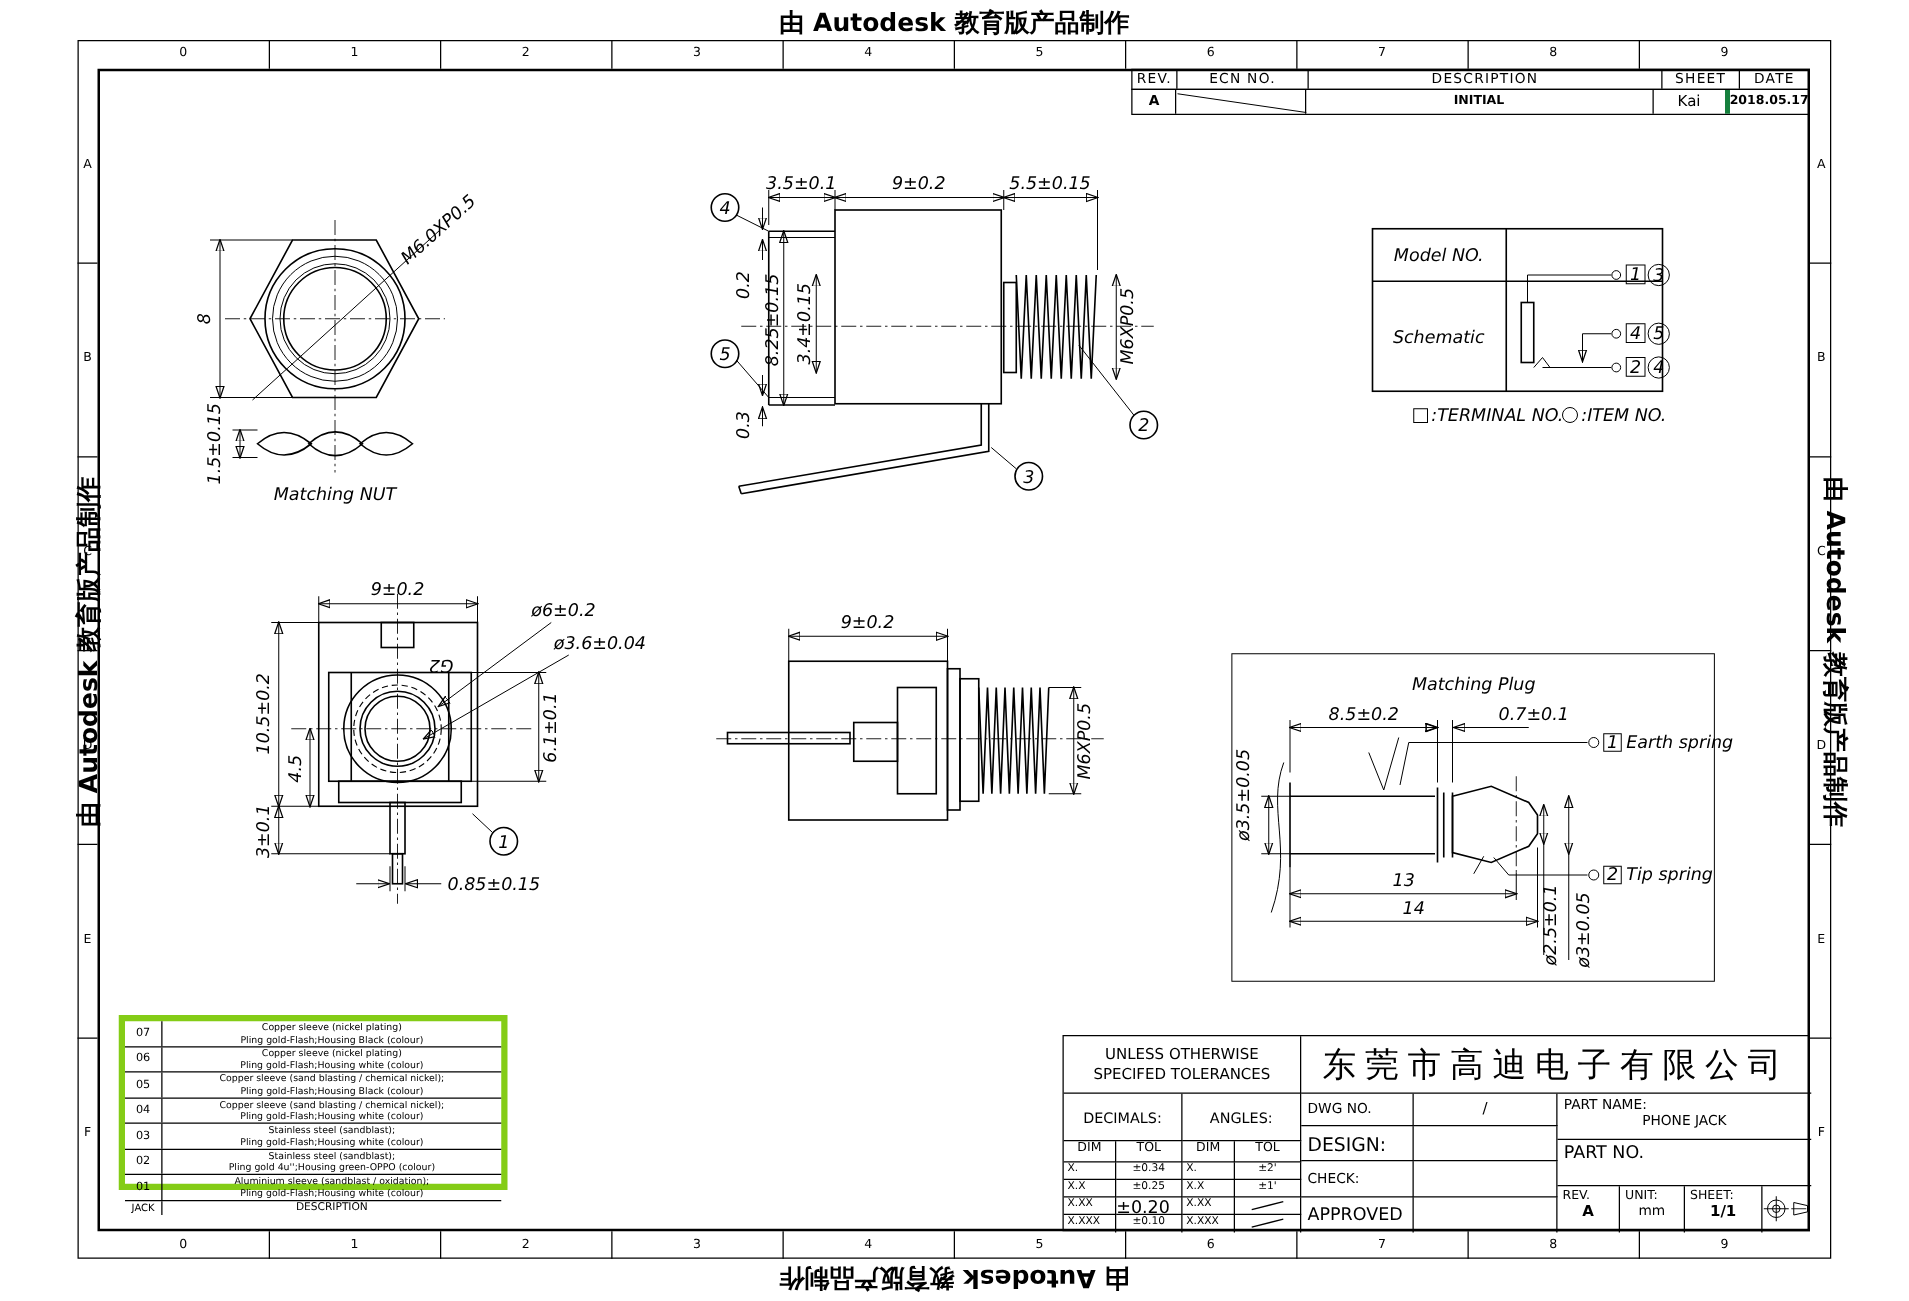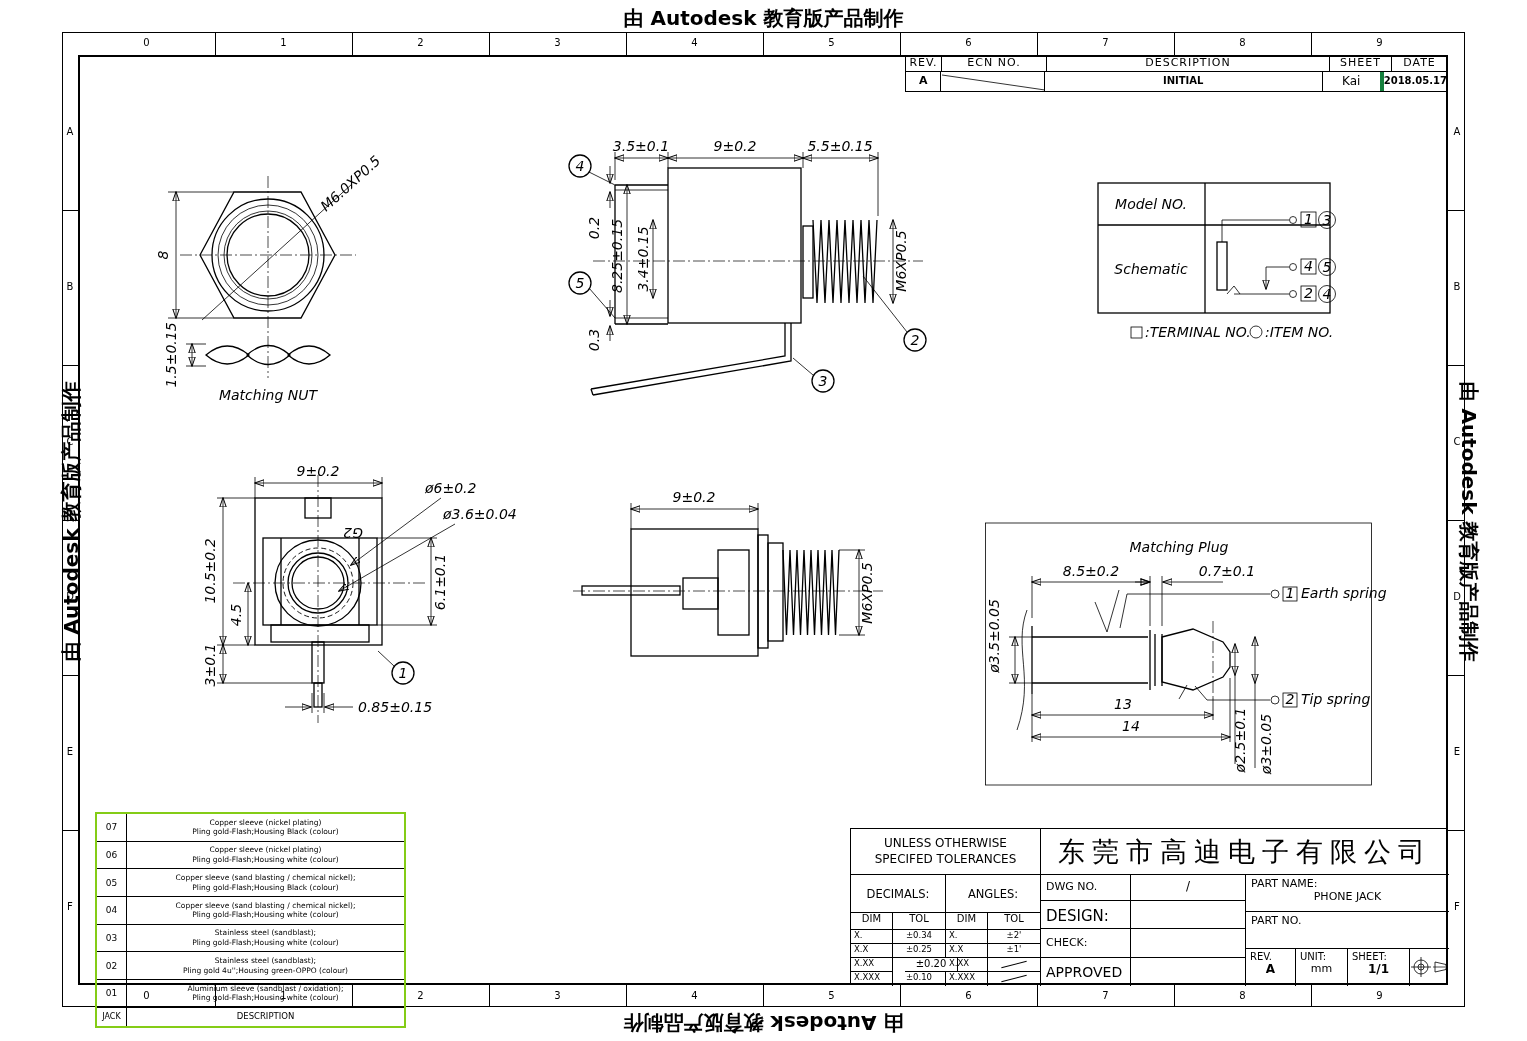--- a/index.html
+++ b/index.html
@@ -13,21 +13,21 @@
   .banner{position:absolute;font-size:20px;font-weight:bold;text-align:center;white-space:nowrap}
   svg{position:absolute;overflow:visible}
   svg line,svg path,svg rect,svg circle,svg polyline,svg polygon{stroke:#000;fill:none}
   svg .obj{stroke-width:1.3}
   svg .thin{stroke-width:0.8}
   svg .dim{stroke-width:0.8}
   svg .cl{stroke-width:0.7;stroke-dasharray:12 3 2 3}
   svg .dash{stroke-width:0.9;stroke-dasharray:5 3}
   svg text{font-family:"DejaVu Sans","Liberation Sans",sans-serif;font-style:italic;fill:#000;stroke:none;font-size:14px}
   .rt-h{font-size:11px;letter-spacing:1px;text-align:center}
-  .it-table{position:absolute;left:95px;top:812px;width:311px;height:216px;border:2px solid #84cc16;display:flex;flex-direction:column}
+  .it-table{position:absolute;left:95px;top:812px;width:311px;height:140px;border:5px solid #84cc16;display:flex;flex-direction:column}
   .it-row{display:flex;border-bottom:1px solid #000;flex:1 1 auto}
   .it-row:last-child{border-bottom:none}
   .it-no{width:30px;border-right:1px solid #000;display:flex;align-items:center;justify-content:center;font-size:9px}
   .it-desc{flex:1;display:flex;flex-direction:column;align-items:center;justify-content:center;font-size:7.5px;line-height:1.3;text-align:center}
   .tb{position:absolute;left:850px;top:828px;width:598px;height:157px;border:1.5px solid #000}
   .tb .c{position:absolute;border-right:1px solid #000;border-bottom:1px solid #000}
   .slash{width:26px;height:12px;position:relative;margin:0 auto}
   .slash:before{content:"";position:absolute;left:0;top:6px;width:26px;height:1px;background:#000;transform:rotate(-14deg)}
 </style>
 </head>
@@ -458,21 +458,21 @@
     <div class="c" style="left:95px;top:46px;width:95px;height:38px;display:flex;align-items:center;justify-content:center;font-size:11.5px">ANGLES:</div>
     <div class="c" style="left:0;top:84px;width:42px;height:17px;font-size:10px;text-align:center">DIM</div>
     <div class="c" style="left:42px;top:84px;width:53px;height:17px;font-size:10px;text-align:center">TOL</div>
     <div class="c" style="left:95px;top:84px;width:42px;height:17px;font-size:10px;text-align:center">DIM</div>
     <div class="c" style="left:137px;top:84px;width:53px;height:17px;font-size:10px;text-align:center">TOL</div>
     <div class="c" style="left:0;top:101px;width:42px;height:14px;font-size:8.5px;padding-left:3px">X.</div>
     <div class="c" style="left:42px;top:101px;width:53px;height:14px;font-size:8.5px;text-align:center">±0.34</div>
     <div class="c" style="left:0;top:115px;width:42px;height:14px;font-size:8.5px;padding-left:3px">X.X</div>
     <div class="c" style="left:42px;top:115px;width:53px;height:14px;font-size:8.5px;text-align:center">±0.25</div>
     <div class="c" style="left:0;top:129px;width:42px;height:14px;font-size:8.5px;padding-left:3px">X.XX</div>
-    <div class="c" style="left:54px;top:129px;width:53px;height:14px;font-size:10px;text-align:center">±0.20</div>
+    <div class="c" style="left:42px;top:129px;width:53px;height:14px;font-size:14px;text-align:left">±0.20</div>
     <div class="c" style="left:0;top:143px;width:42px;height:14px;font-size:8.5px;padding-left:3px;border-bottom:none">X.XXX</div>
     <div class="c" style="left:42px;top:143px;width:53px;height:14px;font-size:8.5px;text-align:center;border-bottom:none">±0.10</div>
     <div class="c" style="left:95px;top:101px;width:42px;height:14px;font-size:8.5px;padding-left:3px">X.</div>
     <div class="c" style="left:137px;top:101px;width:53px;height:14px;font-size:8.5px;text-align:center">±2'</div>
     <div class="c" style="left:95px;top:115px;width:42px;height:14px;font-size:8.5px;padding-left:3px">X.X</div>
     <div class="c" style="left:137px;top:115px;width:53px;height:14px;font-size:8.5px;text-align:center">±1'</div>
     <div class="c" style="left:95px;top:129px;width:42px;height:14px;font-size:8.5px;padding-left:3px">X.XX</div>
     <div class="c" style="left:137px;top:129px;width:53px;height:14px">
         <div class="slash"></div>
       </div>
@@ -490,21 +490,21 @@
     <div class="c" style="left:190px;top:100px;width:90px;height:29px;font-size:11px;padding:7px 0 0 5px">CHECK:</div>
     <div class="c" style="left:280px;top:100px;width:115px;height:29px"></div>
     <div class="c" style="left:190px;top:129px;width:90px;height:28px;font-size:14px;padding:6px 0 0 5px;border-bottom:none">APPROVED</div>
     <div class="c" style="left:280px;top:129px;width:115px;height:28px;border-bottom:none"></div>
 
     <div class="c" style="left:395px;top:46px;width:203px;height:37px;border-right:none">
       <div style="font-size:11px;padding:2px 0 0 5px">PART NAME:</div>
       <div style="font-size:11px;font-weight:normal;text-align:center">PHONE JACK</div>
     </div>
     <div class="c" style="left:395px;top:83px;width:203px;height:37px;border-right:none">
-      <div style="font-size:11px;padding:2px 0 0 5px">PART NO.</div>
+      <div style="font-size:14px;padding:2px 0 0 5px">PART NO.</div>
     </div>
     <div class="c" style="left:395px;top:120px;width:50px;height:37px;border-bottom:none">
       <div style="font-size:10px;padding:2px 0 0 4px">REV.</div>
       <div style="font-size:12px;font-weight:bold;text-align:center">A</div>
     </div>
     <div class="c" style="left:445px;top:120px;width:52px;height:37px;border-bottom:none">
       <div style="font-size:10px;padding:2px 0 0 4px">UNIT:</div>
       <div style="font-size:11px;text-align:center">mm</div>
     </div>
     <div class="c" style="left:497px;top:120px;width:62px;height:37px;border-bottom:none">

